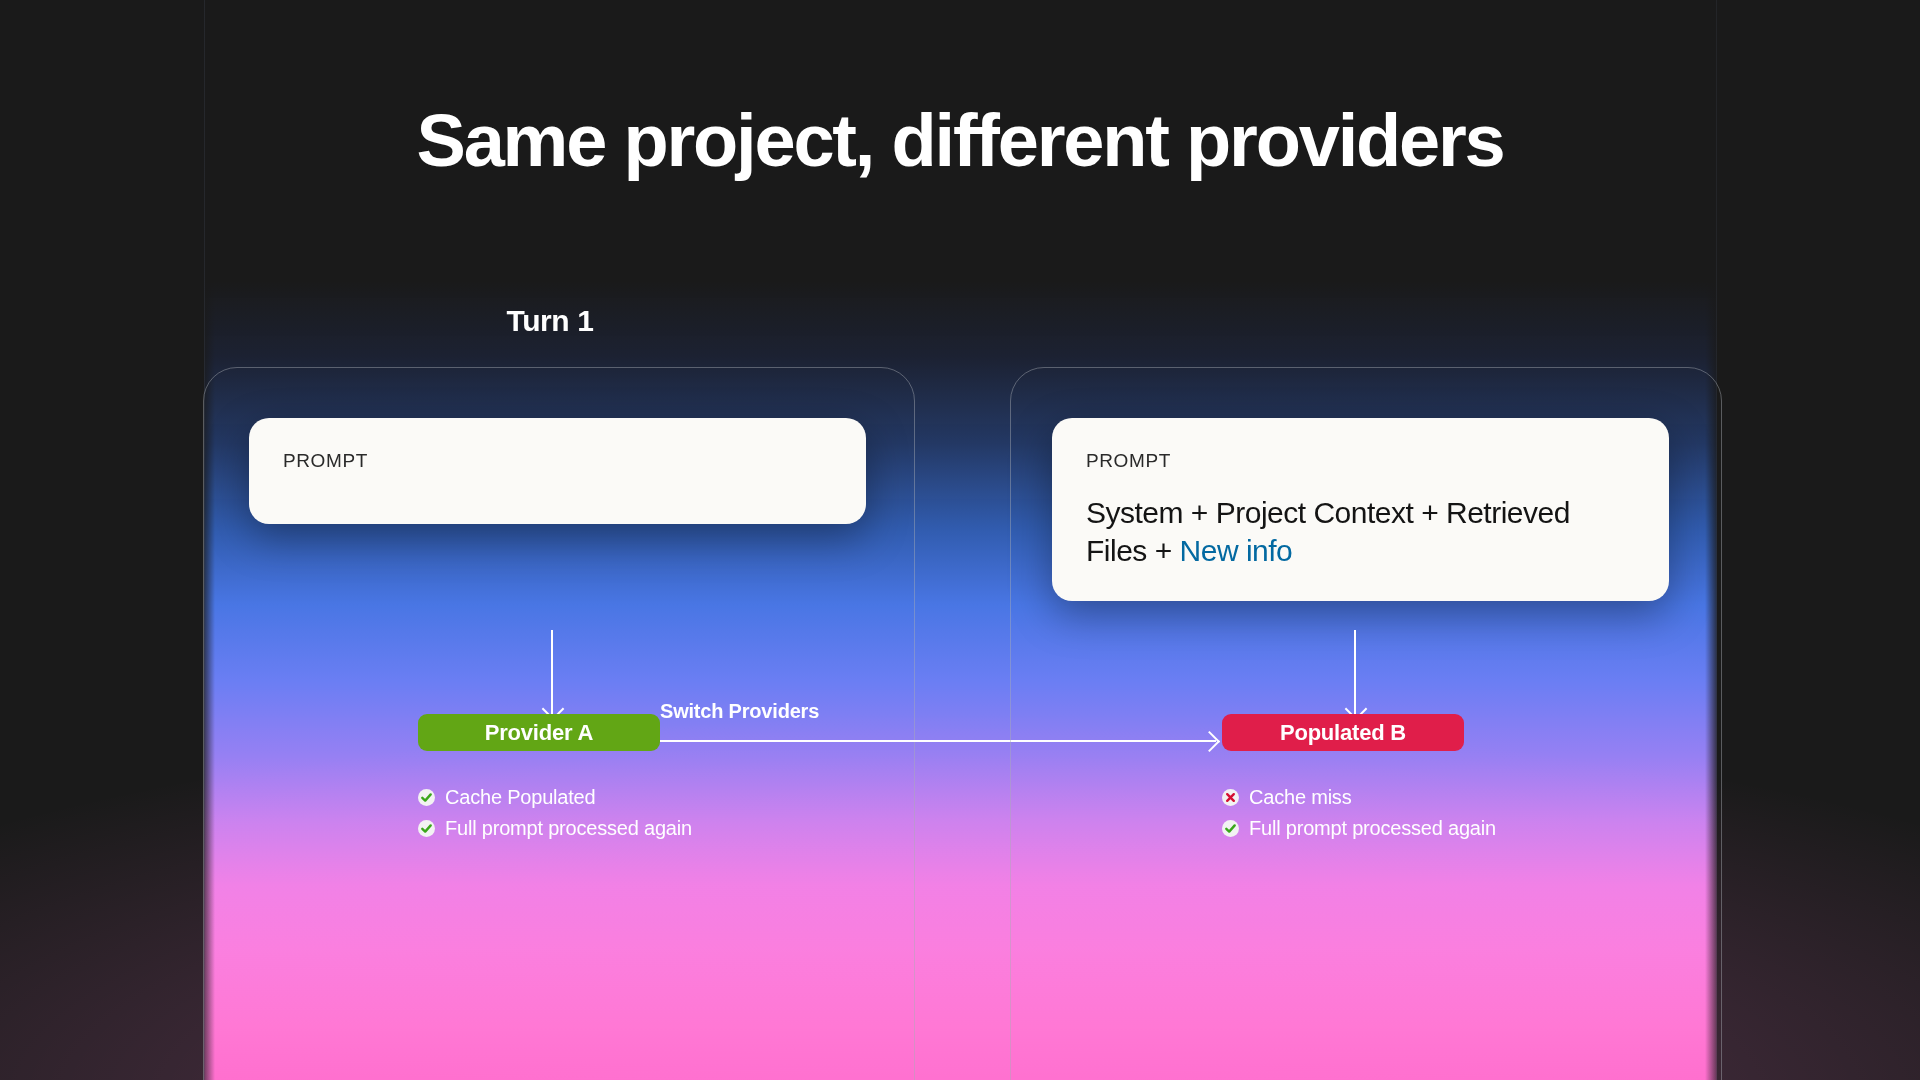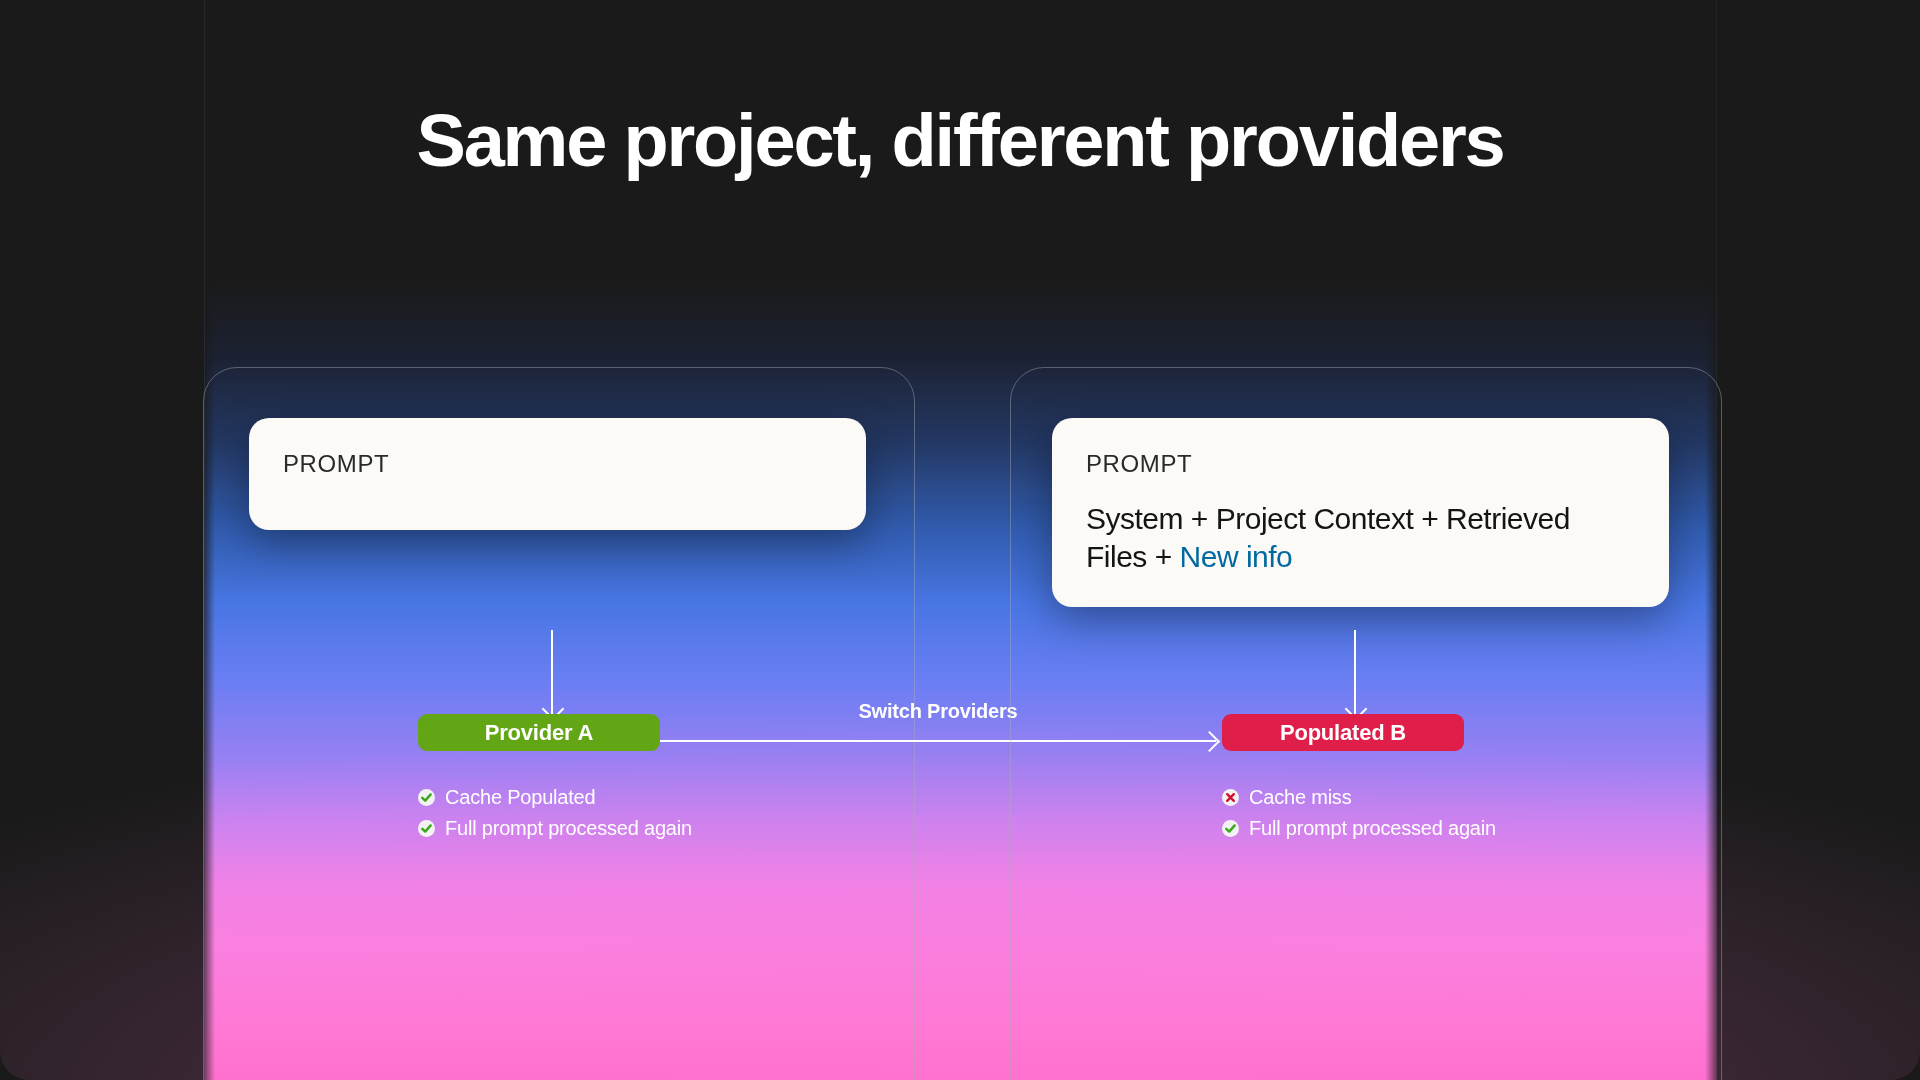--- a/index.html
+++ b/index.html
@@ -7,21 +7,20 @@
     width:1920px; height:1080px;
     background:#1a1a1a;
     font-family:"Liberation Sans", sans-serif;
     overflow:hidden;
   }
   #stage {
     position:relative;
     width:1920px; height:1080px;
     background:#1a1a1a;
     overflow:hidden;
-    border-radius:29px;
   }
   
   .bg-gradient {
     position:absolute;
     left:204px; top:0;
     width:1513px; height:1080px;
     background:
       linear-gradient(to bottom,
         rgba(26,26,26,1) 0%,
         rgba(26,26,26,1) 26%,
@@ -88,21 +87,21 @@
     background:#fbfaf7;
     border-radius:20px;
     padding:32px 34px 30px 34px;
     box-shadow:0 14px 40px rgba(0,0,0,0.35);
   }
   #prompt-card-1 { left:249px; }
   #prompt-card-2 { left:1052px; }
 
   .prompt-kicker {
     color:#2a2a2a;
-    font-size:24px;
+    font-size:19px;
     letter-spacing:0.6px;
     margin-bottom:22px;
   }
   .prompt-body {
     color:#141414;
     font-size:30px;
     line-height:1.28;
     letter-spacing:-0.5px;
   }
   .new-info { color:#0369a1; }
@@ -158,21 +157,20 @@
     right:-1px; top:-6px;
     width:13px; height:13px;
     border-top:2px solid #ffffff;
     border-right:2px solid #ffffff;
     transform:rotate(45deg);
   }
   .switch-label {
     position:absolute;
     left:660px; top:700px;
     width:556px;
-    text-align:center;
     color:#ffffff;
     font-size:20px;
     font-weight:bold;
     letter-spacing:-0.2px;
   }
 
   
   .result-list {
     position:absolute;
     top:785px;
@@ -205,20 +203,21 @@
 </head>
 <body>
 
 <div id="stage">
 
   <div class="bg-gradient"></div>
   <div class="bg-vignette"></div>
 
   <div class="page-title">Same project, different providers</div>
 
+  <div class="turn-label" id="turn1-label">Turn 1</div>
   <div class="turn-box" id="turn1-box"></div>
 
   <div class="prompt-card" id="prompt-card-1">
     <div class="prompt-kicker">PROMPT</div>
   </div>
 
   <div class="v-arrow" id="v-arrow-1"></div>
 
   <div class="provider-btn" id="provider-a">
     <span>Provider A</span>

